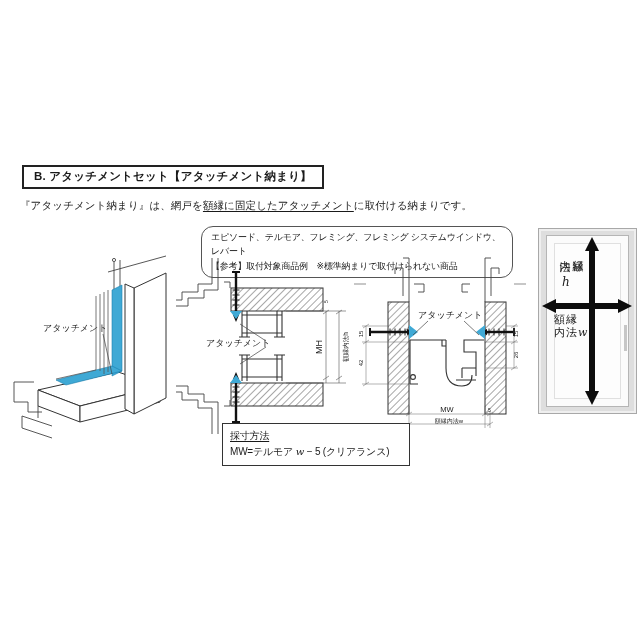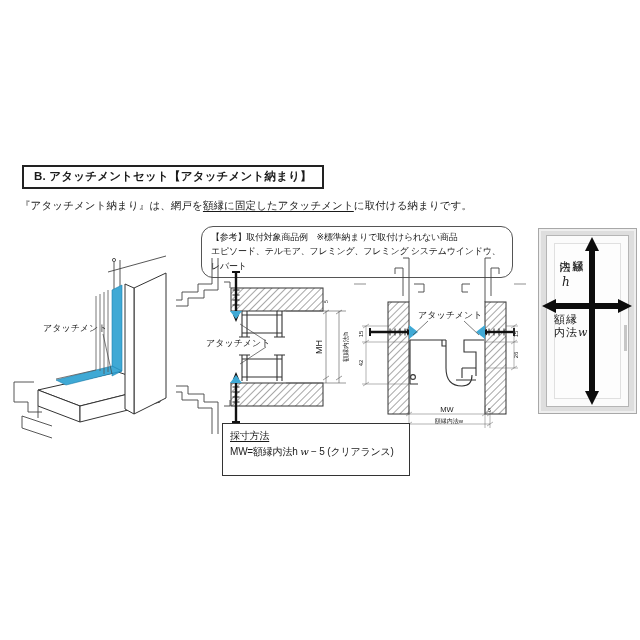--- a/index.html
+++ b/index.html
@@ -6,21 +6,21 @@
   .page{position:relative;width:640px;height:640px;background:#ffffff;overflow:hidden;
         font-family:"Liberation Sans","DejaVu Sans",sans-serif;color:#1a1a1a;}
   .abs{position:absolute;}
   .title-box{left:22px;top:165px;border:2px solid #222;padding:2px 10px 3px;
              font-size:11.5px;font-weight:bold;letter-spacing:0.2px;background:#fff;}
   .desc{left:20px;top:199px;font-size:10.5px;letter-spacing:0.1px;}
   .desc .ul{text-decoration:underline;text-underline-offset:2px;}
   .ref-box{left:201px;top:226px;width:292px;border:1px solid #555;border-radius:12px;
            padding:3px 9px 4px;font-size:9px;line-height:1.6;letter-spacing:-0.2px;background:#fff;}
   .measure-box{left:222px;top:423px;width:172px;border:1px solid #333;background:#fff;
-               padding:4px 7px 16px;font-size:10px;line-height:1.5;letter-spacing:-0.2px;}
+               padding:4px 7px 6px;font-size:10px;line-height:1.5;letter-spacing:-0.2px;}
   .measure-box .mtitle{text-decoration:underline;text-underline-offset:2px;margin-bottom:1px;}
   .mvar{font-family:"DejaVu Serif","Liberation Serif",serif;font-style:italic;}
   
   .photo{left:538px;top:228px;width:97px;height:184px;background:#dedede;
          border:1px solid #a8a8a8;box-shadow:inset 0 0 0 2px #efefef;}
   .photo .panel1{position:absolute;left:7px;top:6px;right:7px;bottom:6px;background:#fbfbfb;border:1px solid #b5b5b5;}
   .photo .panel2{position:absolute;left:15px;top:14px;right:15px;bottom:14px;background:#fdfdfd;border:1px solid #e0e0e0;}
   .photo .latch{position:absolute;right:9px;top:96px;width:3px;height:26px;background:#c6c6c6;}
   .vtext{writing-mode:vertical-rl;text-orientation:upright;font-size:11px;line-height:1;letter-spacing:1px;}
   .photo-label-h-var{font-family:"DejaVu Serif","Liberation Serif",serif;font-style:italic;font-size:12px;}
@@ -32,22 +32,22 @@
 
 <div class="page">
 
   <div class="abs title-box">B. アタッチメントセット【アタッチメント納まり】</div>
 
   <div class="abs desc">
     <span>『アタッチメント納まり』は、網戸を</span><span class="ul">額縁に固定したアタッチメント</span><span>に取付ける納まりです。</span>
   </div>
 
   <div class="abs ref-box">
+    <div>エピソード、テルモア、フレミング、フレミング システムウインドウ、レバート</div>
     <div>【参考】取付対象商品例　※標準納まりで取付けられない商品</div>
-    <div>エピソード、テルモア、フレミング、フレミング システムウインドウ、レバート</div>
   </div>
 
   <svg class="abs" style="left:8px;top:250px;" width="178" height="190" viewBox="0 0 178 190">
 
     <g stroke="#444" stroke-width="0.9" fill="none">
       <path d="M106,12 V40 M112,10 V38 M100,22 L158,6"></path>
       <circle cx="106" cy="10" r="1.6" fill="none"></circle>
     </g>
 
     <g stroke="#333" stroke-width="1" fill="#ffffff">
@@ -227,17 +227,17 @@
     <span class="abs photo-label-h-var" style="left:23px;top:46px;">h</span>
     <div class="abs photo-label-w">
       <span>額縁</span><br>
       <span>内法</span><span class="mvar">w</span>
     </div>
   </div>
 
   <div class="abs measure-box">
     <div class="mtitle">採寸方法</div>
     <div>
-      <span>MW=額縁内法h </span><span class="mvar">w</span><span> − 5 (クリアランス)</span>
+      <span>MW=テルモア </span><span class="mvar">w</span><span> − 5 (クリアランス)</span>
     </div>
   </div>
 
 </div>
 
 </body></html>

